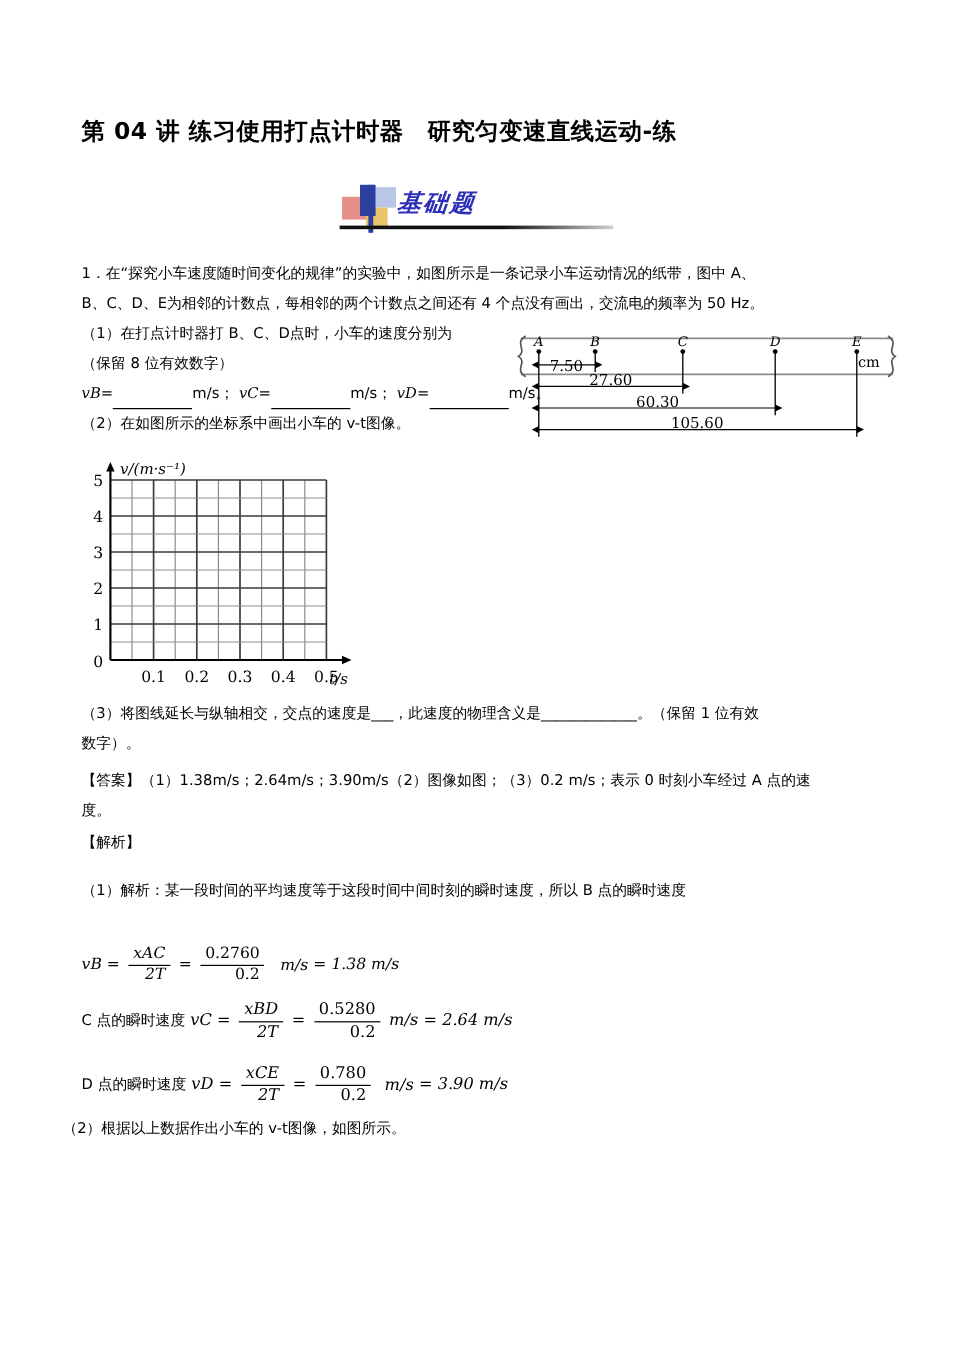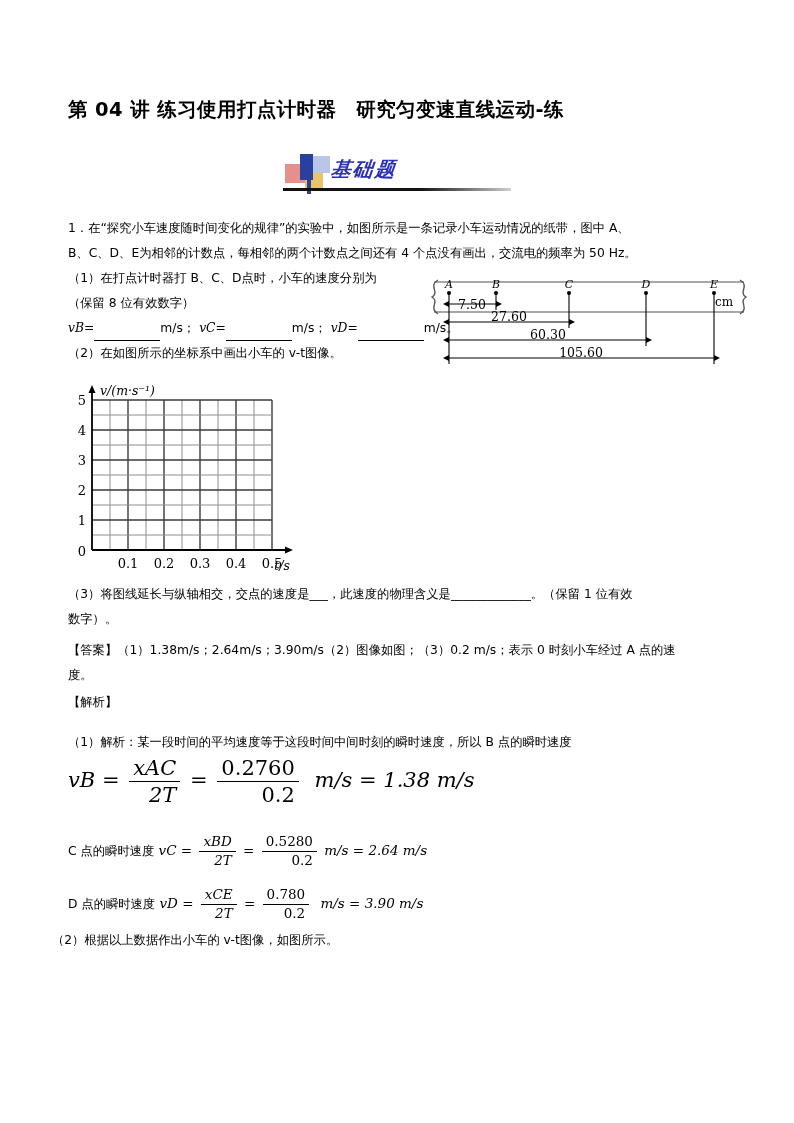--- a/index.html
+++ b/index.html
@@ -296,21 +296,21 @@
   <div class="txt" style="left:68px; top:607px;">数字）。</div>
 
   <div class="txt" style="left:68px; top:638px;">
     <span>【答案】</span><span>（1）1.38m/s；2.64m/s；3.90m/s（2）图像如图；（3）0.2 m/s；表示 0 时刻小车经过 A 点的速</span>
   </div>
   <div class="txt" style="left:68px; top:663px;">度。</div>
 
   <div class="txt" style="left:68px; top:690px;">【解析】</div>
   <div class="txt" style="left:68px; top:720px;margin-top:10px;">（1）解析：某一段时间的平均速度等于这段时间中间时刻的瞬时速度，所以 B 点的瞬时速度</div>
 
-  <div class="formula" style="left:68px; top:756px; font-size:21px;">
+  <div class="formula" style="left:68px; top:788px; font-size:13px;">
     <span class="it"><span>vB</span></span>
     <span>=</span>
     <span class="frac">
       <span class="num it">xAC</span>
       <span class="den it">2T</span>
     </span>
     <span>=</span>
     <span class="frac">
       <span class="num">0.2760</span>
       <span class="den">0.2</span>

